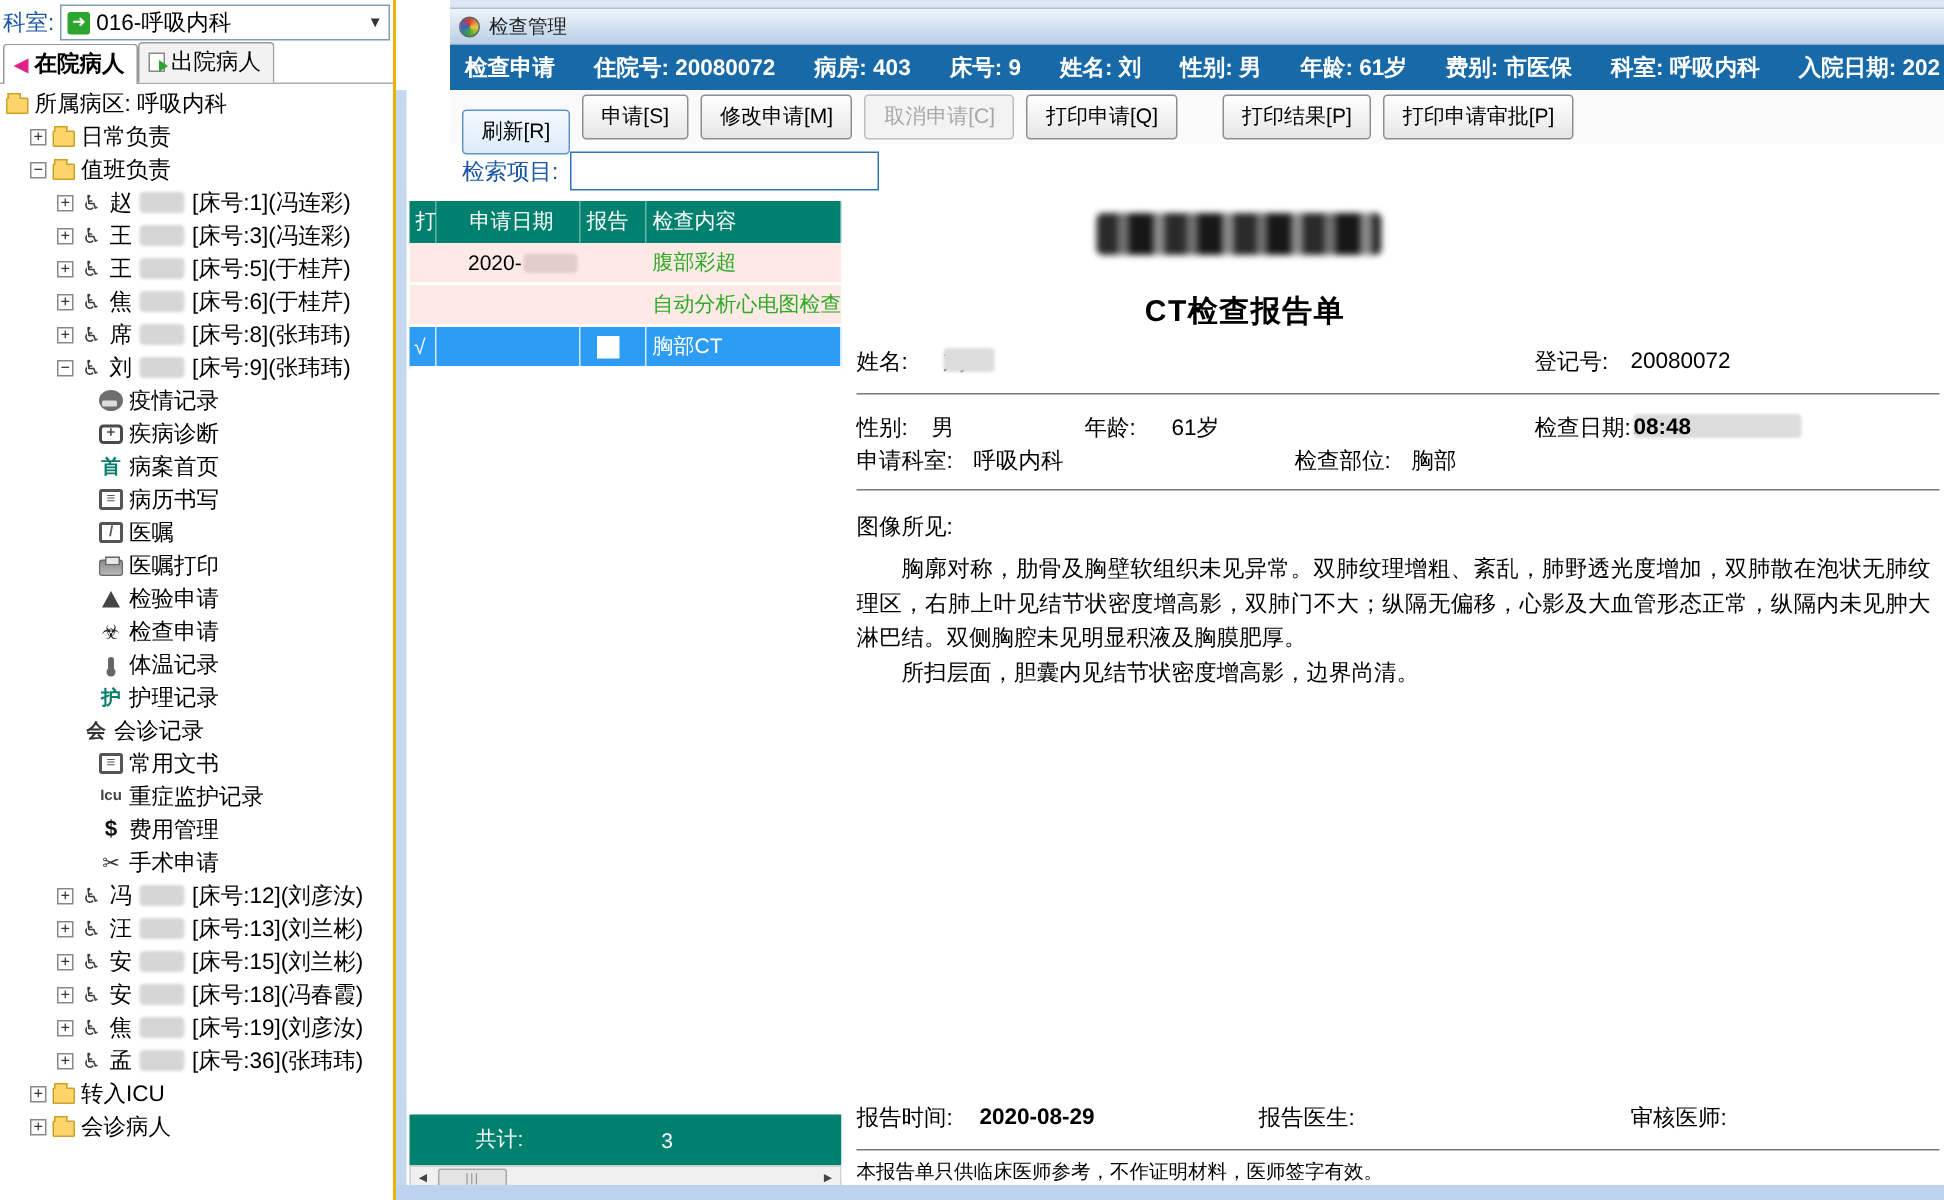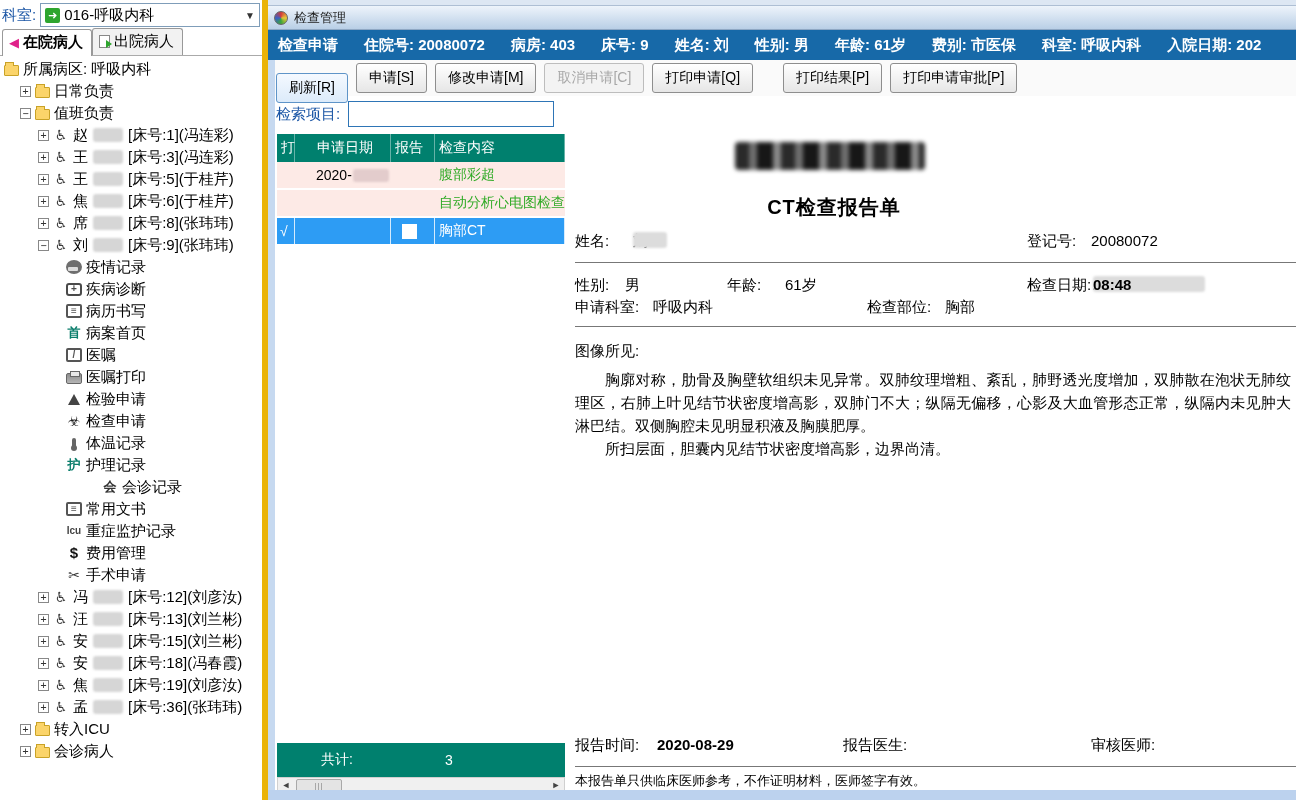--- a/index.html
+++ b/index.html
@@ -46,21 +46,21 @@
   .icon-hu::before { content:'护'; color:#0a7d6b; font-weight:bold; font-size:13px; }
   .icon-hui::before { content:'会'; color:#333; font-weight:bold; font-size:13px; }
   .icon-icu::before { content:'Icu'; font-size:10px; color:#444; font-weight:bold; }
   .icon-dollar::before { content:'$'; font-size:15px; color:#111; font-weight:bold; }
   .icon-notice { border:2px solid #555; border-radius:2px; width:12px; height:14px; background:#fff; }
   .icon-notice::before { content:'✎'; font-size:9px; color:#333; }
   .icon-scissors::before { content:'✂'; font-size:14px; color:#333; }
   .nblur { display:inline-block; width:30px; height:14px; background:#d6d6d6; border-radius:3px; filter:blur(1px); margin:0 1px; }
 
   
-  #rightpanel { position:absolute; left:262px; top:0; width:1034px; height:800px; background:#fff; border-left:6px solid #eab308; }
+  #rightpanel { position:absolute; left:262px; top:0; width:1034px; height:800px; background:#fff; border-left:2px solid #eab308;padding-left:36px; }
   .chrome-top { height:6px; background:#dde7f3; border-bottom:1px solid #aebfd4; }
   .titlebar { height:24px; background:linear-gradient(#eef4fb,#b9cfe6); display:flex; align-items:center; gap:6px; padding:0 6px; font-size:13px; color:#1c1c1c; border-bottom:1px solid #8fa8c4; }
   .app-icon { width:14px; height:14px; border-radius:50%; background:conic-gradient(#d43a3a,#e8c93a,#3aa53a,#3a62c9,#d43a3a); border:1px solid #666; }
   .patientbar { height:30px; background:#1769a8; color:#fff; font-weight:bold; display:flex; align-items:center; gap:26px; padding:0 10px; white-space:nowrap; overflow:hidden; font-size:15px; }
 
   .toolbar { height:36px; display:flex; align-items:center; gap:8px; padding:0 8px; background:#fafafa; }
   .btn { font-size:14px; padding:5px 12px; border:1px solid #8e8e8e; border-radius:3px; background:linear-gradient(#ffffff,#e6e6e6); cursor:pointer; white-space:nowrap; font-family:inherit; }
   .btn.focused { border-color:#5e94c8; background:linear-gradient(#f4f9ff,#dcebfa);margin-top:20px; }
   .btn.disabled { color:#a8a8a8; border-color:#bdbdbd; background:#f3f3f3; }
   .toolbar .gap { width:14px; }
@@ -194,28 +194,28 @@
         </div>
         <div class="tree-row" style="padding-left: 66px;">
           <span class="icon16 icon-epidemic"></span>
           <span>疫情记录</span>
         </div>
         <div class="tree-row" style="padding-left: 66px;">
           <span class="icon16 icon-monitor"></span>
           <span>疾病诊断</span>
         </div>
         <div class="tree-row" style="padding-left: 66px;">
+          <span class="icon16 icon-shou"></span>
+          <span>病案首页</span>
+        </div>
+        <div class="tree-row" style="padding-left: 66px;">
           <span class="icon16 icon-clip"></span>
           <span>病历书写</span>
         </div>
         <div class="tree-row" style="padding-left: 66px;">
-          <span class="icon16 icon-shou"></span>
-          <span>病案首页</span>
-        </div>
-        <div class="tree-row" style="padding-left: 66px;">
           <span class="icon16 icon-order"></span>
           <span>医嘱</span>
         </div>
         <div class="tree-row" style="padding-left: 66px;">
           <span class="icon16 icon-printer"></span>
           <span>医嘱打印</span>
         </div>
         <div class="tree-row" style="padding-left: 66px;">
           <span class="icon16 icon-flask"></span>
           <span>检验申请</span>
@@ -225,21 +225,21 @@
           <span>检查申请</span>
         </div>
         <div class="tree-row" style="padding-left: 66px;">
           <span class="icon16 icon-thermo"></span>
           <span>体温记录</span>
         </div>
         <div class="tree-row" style="padding-left: 66px;">
           <span class="icon16 icon-hu"></span>
           <span>护理记录</span>
         </div>
-        <div class="tree-row" style="padding-left: 102px; text-align: center;">
+        <div class="tree-row" style="padding-left: 56px; text-align: center;">
           <span class="icon16 icon-hui"></span>
           <span>会诊记录</span>
         </div>
         <div class="tree-row" style="padding-left: 66px;">
           <span class="icon16 icon-clip"></span>
           <span>常用文书</span>
         </div>
         <div class="tree-row" style="padding-left: 66px;">
           <span class="icon16 icon-icu"></span>
           <span>重症监护记录</span>

